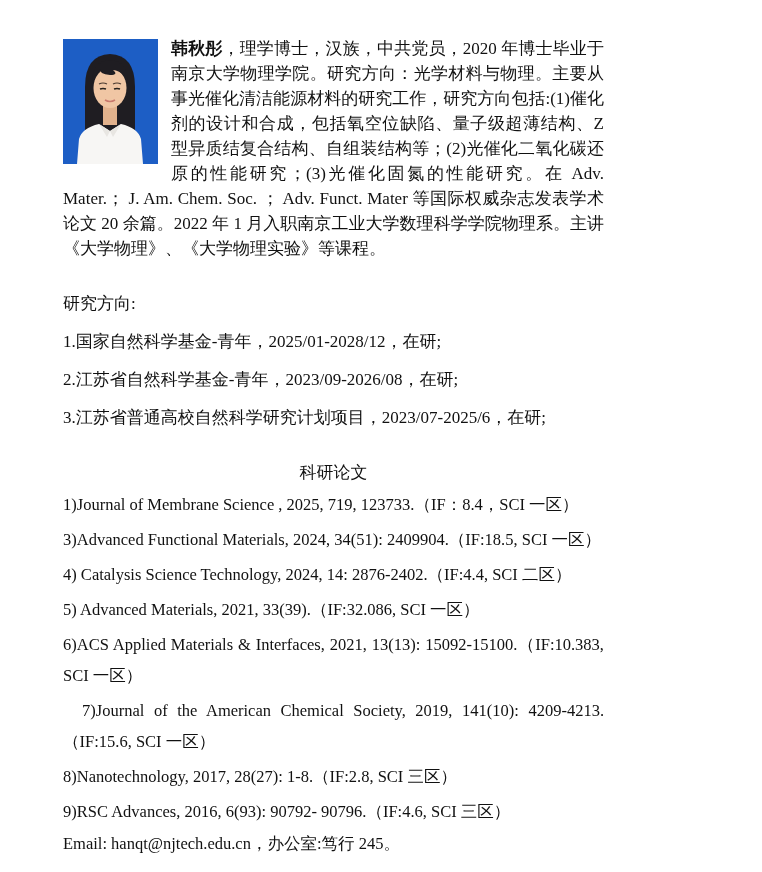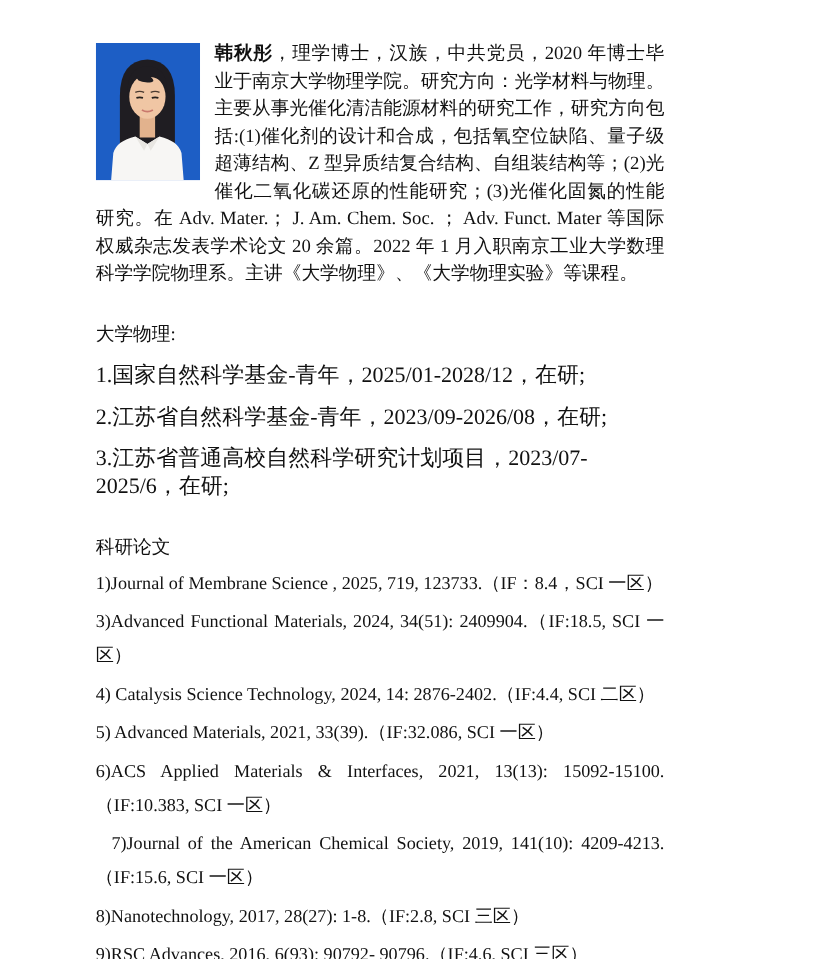--- a/index.html
+++ b/index.html
@@ -11,21 +11,21 @@
     width: 762px;
     height: 872px;
     overflow: hidden;
     font-family: "Liberation Serif", "DejaVu Serif", serif;
     color: #111111;
   }
   .page {
     box-sizing: border-box;
     width: 664px;
     height: 872px;
-    padding: 36px 60px 0 87px;
+    padding: 36px 60px 0 63px;
   }
   
   .photo-frame {
     float: left;
     width: 95px;
     height: 125px;
     margin: 3px 13px 15px 0;
     overflow: hidden;
   }
   .photo-frame svg { display: block; }
@@ -38,29 +38,30 @@
   .bio .name { font-weight: bold; }
   
   .projects-heading {
     margin: 30px 0 0 0;
     font-size: 17px;
     line-height: 25px;
     font-weight: normal;
   }
   .project-item {
     margin: 13px 0 0 0;
-    font-size: 20px;
+    font-size: 17px;
     line-height: 25px;
   }
   
   .pubs-heading {
     margin: 30px 0 0 0;
     font-size: 17px;
     line-height: 25px;
     font-weight: normal;
+    text-align: center;
   }
   .pub {
     margin: 4px 0 0 0;
     font-size: 16.5px;
     line-height: 31px;
     white-space: pre-wrap;
     text-align: justify;
   }
   
   .email-line {
@@ -96,21 +97,21 @@
         <path d="M42,61 Q47,64 52,61" stroke-width="1.6" fill="none" stroke="#c9796d"></path>
 
         <path d="M14,125 L16,100 Q19,89 36,85 L47,92 L58,85 Q75,89 78,100 L80,125 Z" fill="#f7f6f4"></path>
 
         <path d="M36,85 L47,92 L44,98 Z M58,85 L47,92 L50,98 Z" fill="#e8e6e2"></path>
       </svg>
     </span>
     <p class="bio"><span class="name">韩秋彤</span><span>，理学博士，汉族，中共党员，2020 年博士毕业于南京大学物理学院。研究方向：光学材料与物理。主要从事光催化清洁能源材料的研究工作，研究方向包括:(1)催化剂的设计和合成，包括氧空位缺陷、量子级超薄结构、Z 型异质结复合结构、自组装结构等；(2)光催化二氧化碳还原的性能研究；(3)光催化固氮的性能研究。在 Adv. Mater.； J. Am. Chem. Soc. ； Adv. Funct. Mater 等国际权威杂志发表学术论文 20 余篇。2022 年 1 月入职南京工业大学数理科学学院物理系。主讲《大学物理》、《大学物理实验》等课程。</span></p>
   </div>
 
-  <p class="projects-heading">大学物理:</p>
+  <p class="projects-heading">研究方向:</p>
   <p class="project-item">1.国家自然科学基金-青年，2025/01-2028/12，在研;</p>
   <p class="project-item">2.江苏省自然科学基金-青年，2023/09-2026/08，在研;</p>
   <p class="project-item">3.江苏省普通高校自然科学研究计划项目，2023/07-2025/6，在研;</p>
 
   <p class="pubs-heading">科研论文</p>
   <p class="pub">1)Journal of Membrane Science , 2025, 719, 123733.（IF：8.4，SCI 一区）</p>
   <p class="pub">3)Advanced Functional Materials, 2024, 34(51): 2409904.（IF:18.5, SCI 一区）</p>
   <p class="pub">4) Catalysis Science Technology, 2024, 14: 2876-2402.（IF:4.4, SCI 二区）</p>
   <p class="pub">5) Advanced Materials, 2021, 33(39).（IF:32.086, SCI 一区）</p>
   <p class="pub">6)ACS Applied Materials &amp; Interfaces, 2021, 13(13): 15092-15100.（IF:10.383, SCI 一区）</p>

